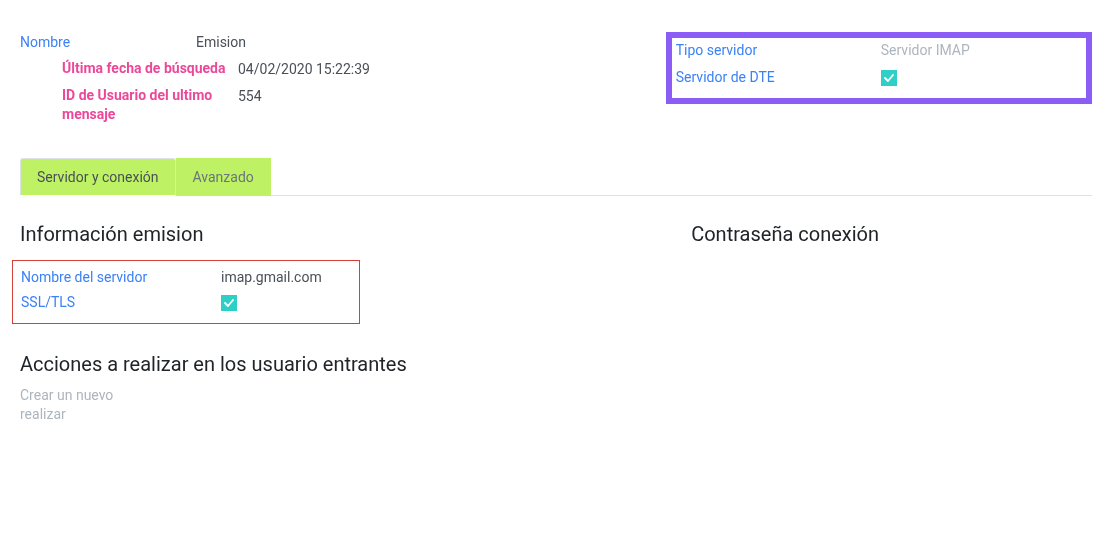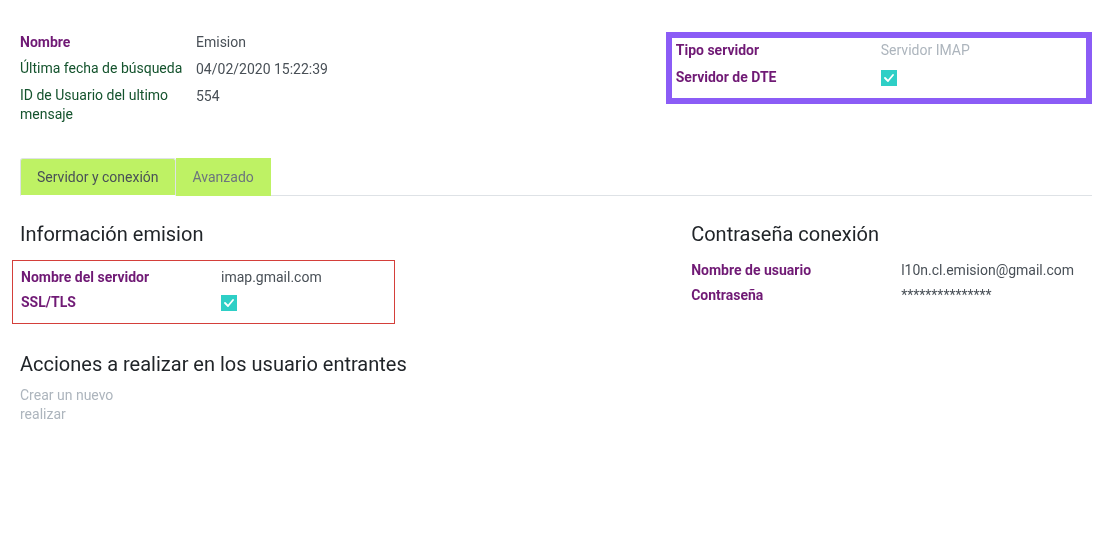--- a/index.html
+++ b/index.html
@@ -9,22 +9,22 @@
     font-size: 14px;
     color: #495057;
     background: #fff;
     width: 1112px;
   }
   .page { width: 1112px; padding: 32px 20px 20px 20px; position: relative; }
   .top-row { display: flex; gap: 24px; }
   .top-left { flex: 0 0 58%; }
   .top-right { flex: 1; position: relative; }
   .field-row { display: flex; margin-bottom: 6px; line-height: 1.5; }
-  .field-label { flex: 0 0 176px; font-weight: 700; color: #701a75; }
-  .field-label-wrap { flex: 0 0 176px; font-weight: 400; color: #14532d; line-height: 1.35; }
+  .field-label { flex: 0 0 176px; font-weight: 400; color: #3b82f6; }
+  .field-label-wrap { flex: 0 0 176px; font-weight: 700; color: #ec4899; line-height: 1.35; margin-left: 42px; }
   .field-value { flex: 1; color: #495057; }
   .field-value-muted { flex: 1; color: #adb5bd; }
   .top-right .field-label, .top-right .field-label-wrap { flex: 0 0 205px; }
   .highlight-red { border: 6px solid #8b5cf6; padding: 2px 4px 4px 4px; }
   .tabs { display: flex; border-bottom: 1px solid #dee2e6; margin-top: 28px; }
   .tab {
     padding: 10px 16px;
     color: #6c757d;
     cursor: pointer;
     border: 1px solid transparent;
@@ -39,21 +39,21 @@
   }
   .sections { display: flex; gap: 28px; margin-top: 26px; }
   .section-left { flex: 0 0 60%; }
   .section-right { flex: 1; }
   h2.section-title {
     font-size: 20px;
     font-weight: 400;
     color: #212529;
     margin: 0 0 14px 0;
   }
-  .server-box { border: 1px solid #d43f3a; padding: 6px 8px 6px 8px; width: 383px; margin-left: -8px; }
+  .server-box { border: 1px solid #d43f3a; padding: 6px 8px 6px 8px; width: 348px; margin-left: -8px; }
   .server-box .field-row, .conn-box .field-row { margin-bottom: 4px; }
   .server-box .field-label { flex: 0 0 200px; }
   .conn-box .field-label { flex: 0 0 210px; }
   .checkbox {
     display: inline-flex;
     width: 16px; height: 16px;
     background: #2ecfc6;
     align-items: center; justify-content: center;
     vertical-align: middle;
   }
@@ -135,26 +135,16 @@
           </div>
         </div>
       </div>
 
       <h2 class="actions-title">Acciones a realizar en los usuario entrantes</h2>
       <div class="action-item">Crear un nuevo realizar</div>
     </div>
 
     <div class="section-right">
       <h2 class="section-title">Contraseña conexión</h2>
-      <div class="conn-box">
-        <div class="field-row">
-          <div class="field-label">Nombre de usuario</div>
-          <div class="field-value">l10n.cl.emision@gmail.com</div>
-        </div>
-        <div class="field-row">
-          <div class="field-label">Contraseña</div>
-          <div class="field-value">***************</div>
-        </div>
-      </div>
     </div>
   </div>
 
 </div>
 
 </body></html>

